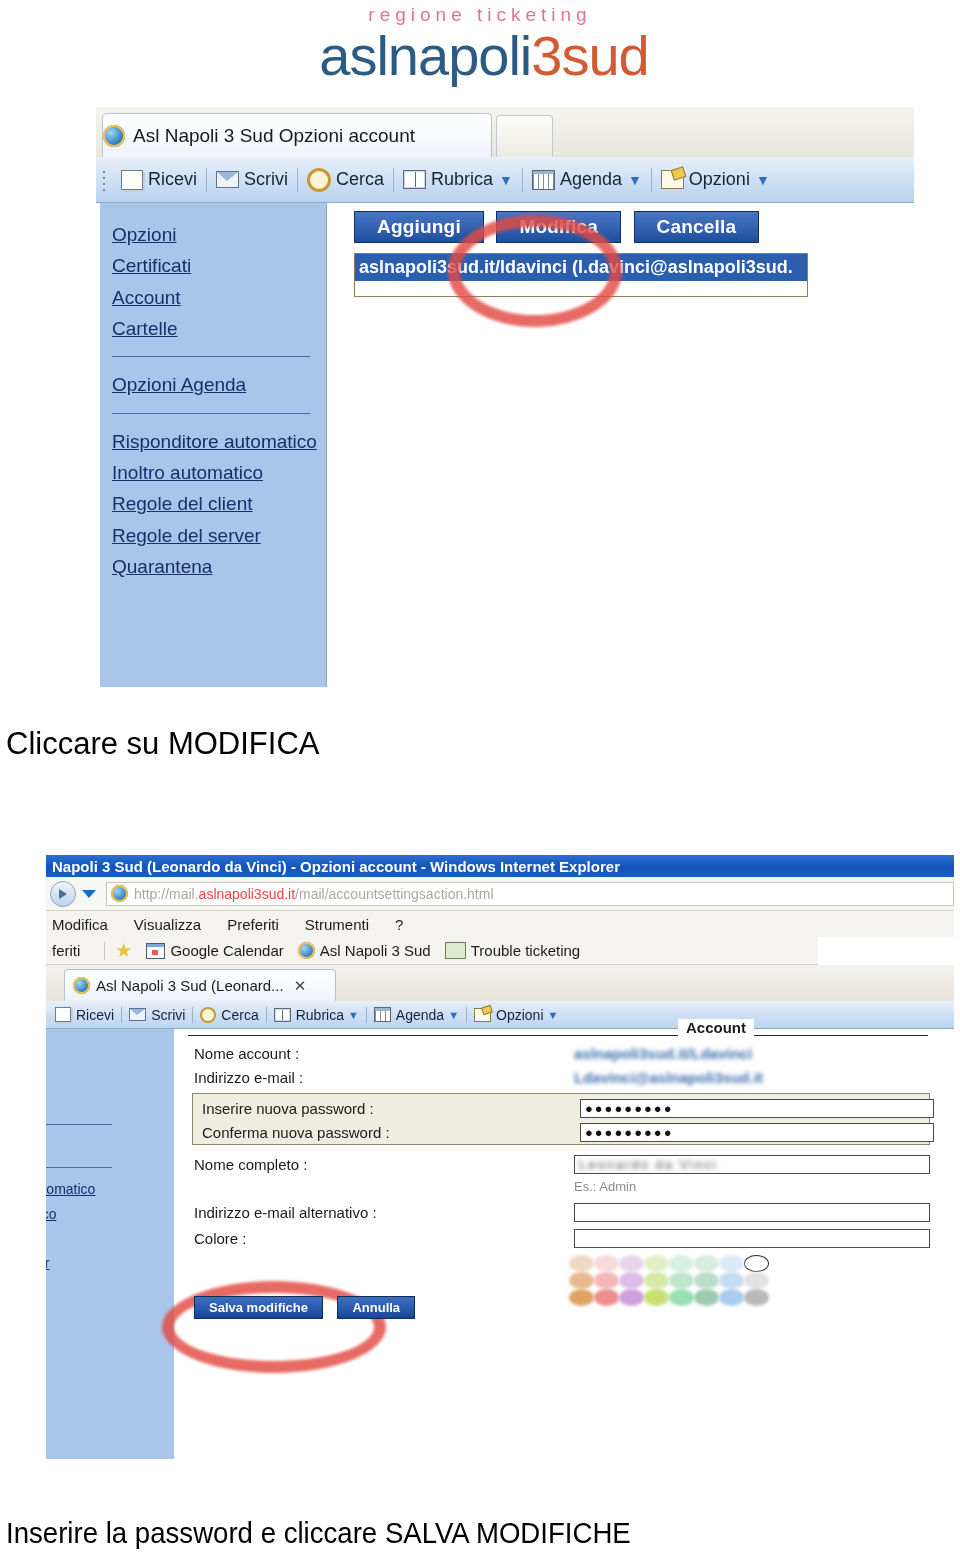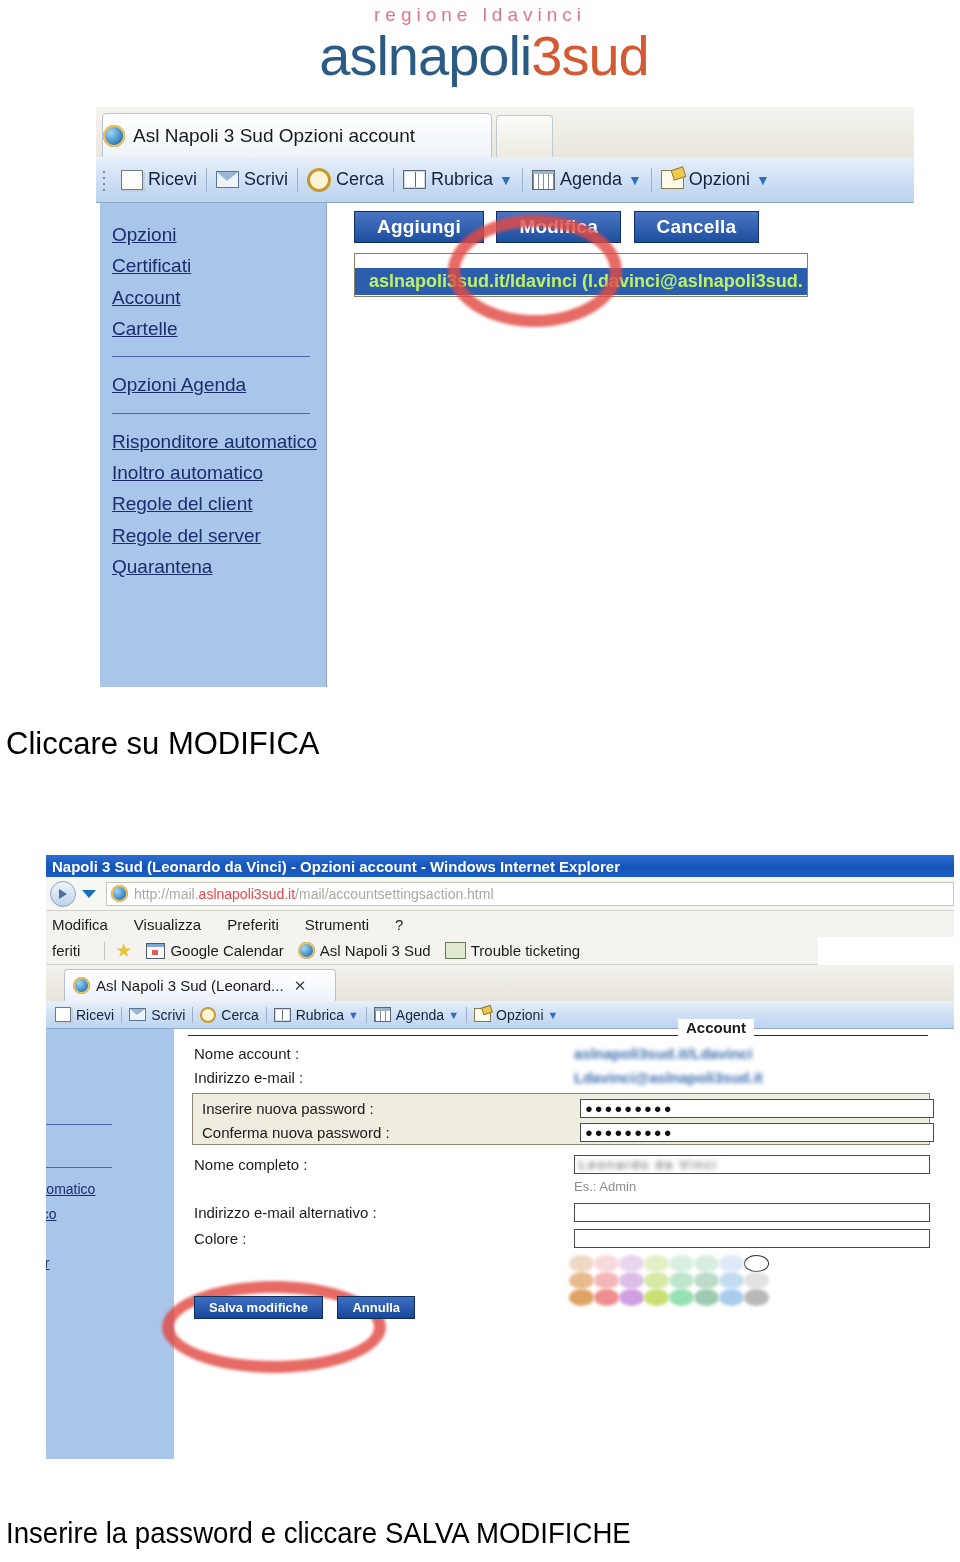--- a/index.html
+++ b/index.html
@@ -215,27 +215,26 @@
   #s1-btnrow { position: absolute; left: 6px; top: 8px; white-space: nowrap; }
   #s1-listbox {
     position: absolute; left: 6px; top: 50px;
     width: 452px; height: 42px;
     border: 1px solid #8d7f5e;
     background: #ffffff;
     overflow: hidden;
   }
   #s1-listitem {
     background: #2b5fae;
-    color: #bef264;
+    color: #ffffff;
     font-size: 18px;
     font-weight: bold;
-    padding: 3px 14px;
+    padding: 3px 4px;
     white-space: nowrap;
     overflow: hidden;
-    margin-top: 14px;
   }
 
   
   .redcircle {
     position: absolute;
     border: 12px solid #e24a43;
     border-radius: 50%;
     opacity: .82;
     filter: blur(1.5px);
     pointer-events: none;
@@ -511,21 +510,21 @@
     color: #000000;
     white-space: nowrap;
     transform: scaleX(0.92);
     transform-origin: left center;
   }
 </style>
 </head>
 <body>
 
 <div id="logo-block">
-  <div id="logo-sub">regione ldavinci</div>
+  <div id="logo-sub">regione ticketing</div>
   <div id="logo-main">
     <span class="logo-dark">aslnapoli</span><span class="logo-orange">3sud</span>
   </div>
 </div>
 
 <div id="shot1">
 
   <div id="s1-tabstrip">
     <div id="s1-tab">
       <span class="ico ico-ie"></span>

